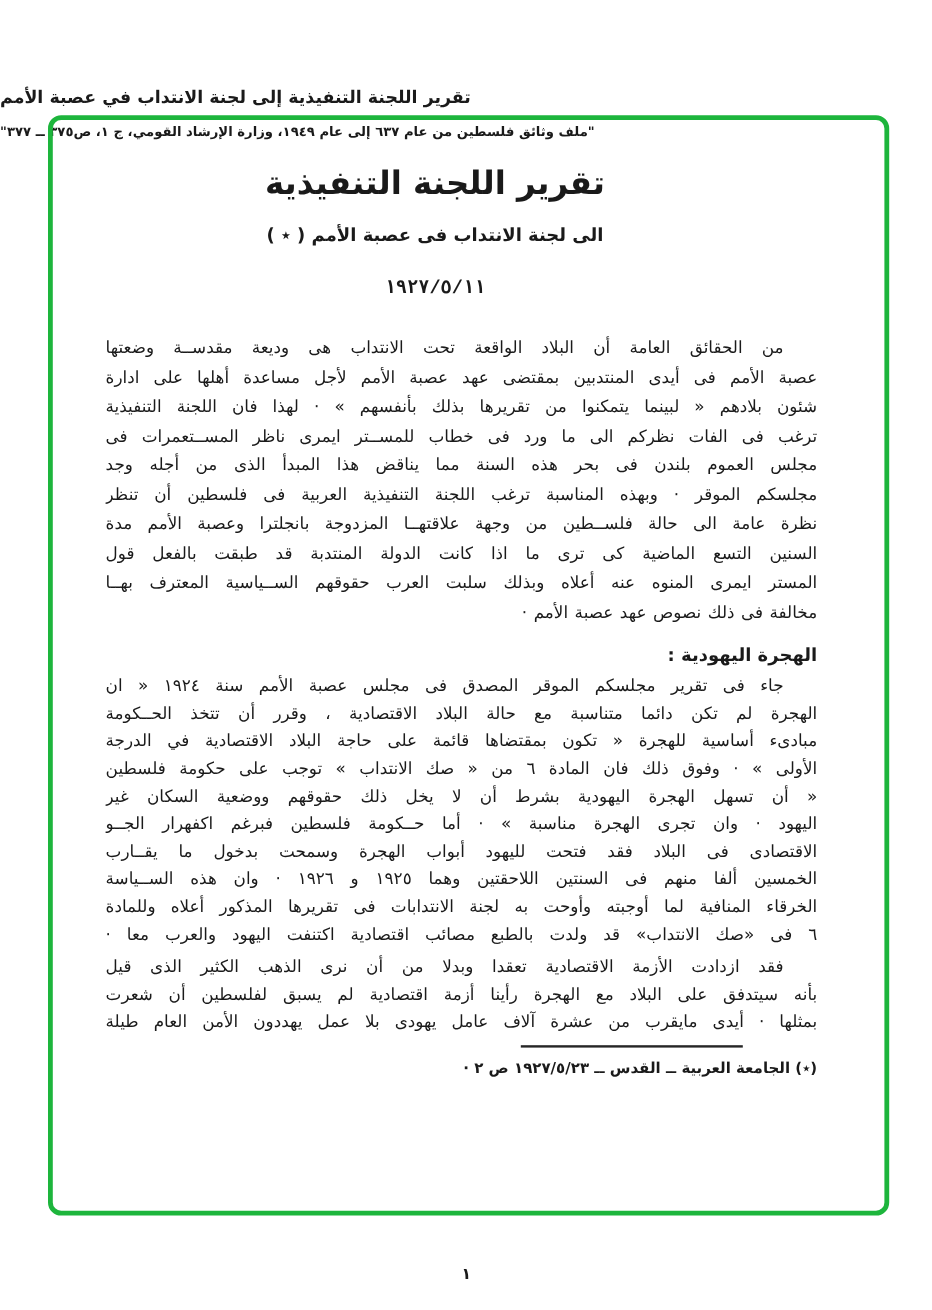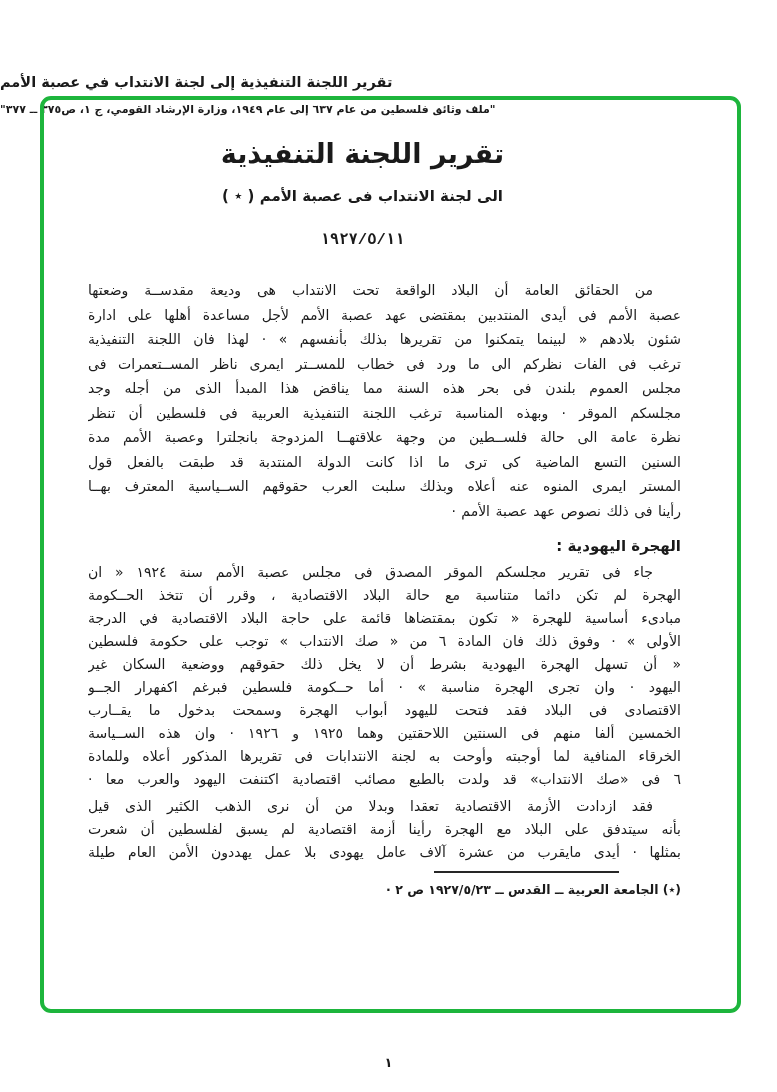--- a/index.html
+++ b/index.html
@@ -76,21 +76,21 @@
     <div class="para p1">
       <div class="bline indent">من الحقائق العامة أن البلاد الواقعة تحت الانتداب هى وديعة مقدســة وضعتها</div>
       <div class="bline">عصبة الأمم فى أيدى المنتدبين بمقتضى عهد عصبة الأمم لأجل مساعدة أهلها على ادارة</div>
       <div class="bline">شئون بلادهم « لبينما يتمكنوا من تقريرها بذلك بأنفسهم » · لهذا فان اللجنة التنفيذية</div>
       <div class="bline">ترغب فى الفات نظركم الى ما ورد فى خطاب للمســتر ايمرى ناظر المســتعمرات فى</div>
       <div class="bline">مجلس العموم بلندن فى بحر هذه السنة مما يناقض هذا المبدأ الذى من أجله وجد</div>
       <div class="bline">مجلسكم الموقر · وبهذه المناسبة ترغب اللجنة التنفيذية العربية فى فلسطين أن تنظر</div>
       <div class="bline">نظرة عامة الى حالة فلســطين من وجهة علاقتهــا المزدوجة بانجلترا وعصبة الأمم مدة</div>
       <div class="bline">السنين التسع الماضية كى ترى ما اذا كانت الدولة المنتدبة قد طبقت بالفعل قول</div>
       <div class="bline">المستر ايمرى المنوه عنه أعلاه وبذلك سلبت العرب حقوقهم الســياسية المعترف بهــا</div>
-      <div class="bline short">رأينا فى ذلك نصوص عهد عصبة الأمم ·</div>
+      <div class="bline short">مخالفة فى ذلك نصوص عهد عصبة الأمم ·</div>
     </div>
 
     <div class="section-heading">الهجرة اليهودية :</div>
 
     <div class="para p2 tight">
       <div class="bline indent">جاء فى تقرير مجلسكم الموقر المصدق فى مجلس عصبة الأمم سنة ١٩٢٤ « ان</div>
       <div class="bline">الهجرة لم تكن دائما متناسبة مع حالة البلاد الاقتصادية ، وقرر أن تتخذ الحــكومة</div>
       <div class="bline">مبادىء أساسية للهجرة « تكون بمقتضاها قائمة على حاجة البلاد الاقتصادية في الدرجة</div>
       <div class="bline">الأولى » · وفوق ذلك فان المادة ٦ من « صك الانتداب » توجب على حكومة فلسطين</div>
       <div class="bline">« أن تسهل الهجرة اليهودية بشرط أن لا يخل ذلك حقوقهم ووضعية السكان غير</div>

